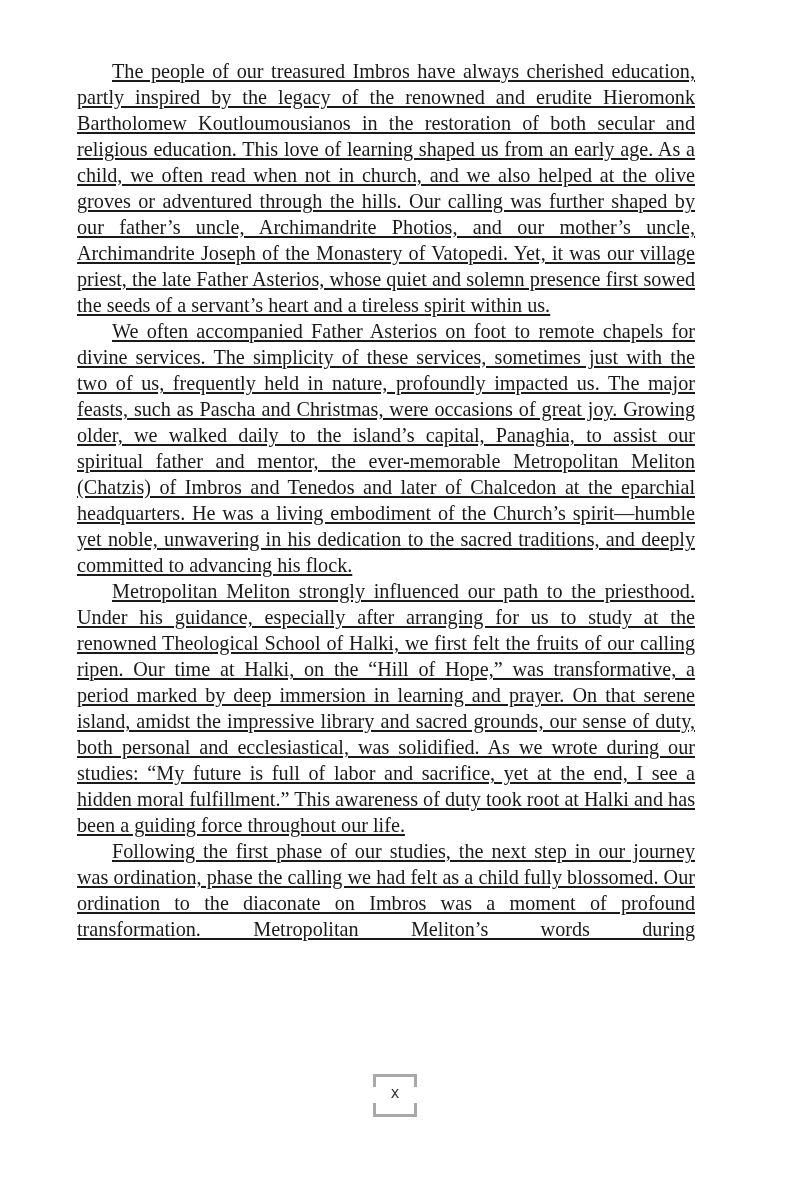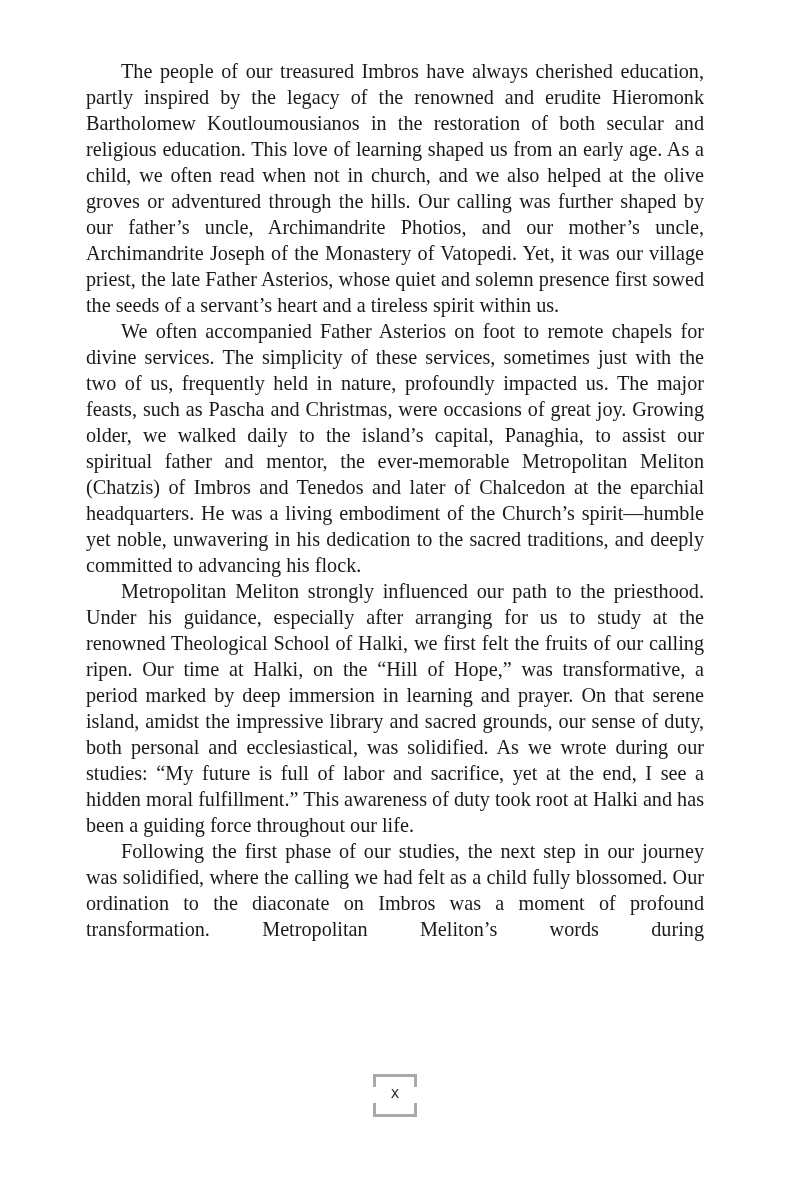--- a/index.html
+++ b/index.html
@@ -16,29 +16,30 @@
     .page {
       position: absolute;
       left: 0;
       top: 0;
       width: 800px;
       height: 1200px;
       background: #ffffff;
     }
     .text-block {
       position: absolute;
-      left: 86px;
+      left: 77px;
       top: 58px;
       width: 618px;
       font-family: "Liberation Serif", "DejaVu Serif", serif;
       font-size: 20.2px;
       line-height: 26px;
       color: #1a1a1a;
       text-align: justify;
       hyphens: none;
+      text-decoration: underline;
     }
     .text-block p {
       margin: 0;
       text-indent: 35px;
     }
     .page-number {
       position: absolute;
       left: 373px;
       top: 1074px;
       width: 44px;
@@ -71,21 +72,21 @@
     }
   </style>
 </head>
 <body>
 
 <div class="page">
   <div class="text-block">
     <p>The people of our treasured Imbros have always cherished education, partly inspired by the legacy of the renowned and erudite Hieromonk Bartholomew Koutloumousianos in the restoration of both secular and religious education. This love of learning shaped us from an early age. As a child, we often read when not in church, and we also helped at the olive groves or adventured through the hills. Our calling was further shaped by our father’s uncle, Archimandrite Photios, and our mother’s uncle, Archimandrite Joseph of the Monastery of Vatopedi. Yet, it was our village priest, the late Father Asterios, whose quiet and solemn presence first sowed the seeds of a servant’s heart and a tireless spirit within us.</p>
     <p>We often accompanied Father Asterios on foot to remote chapels for divine services. The simplicity of these services, sometimes just with the two of us, frequently held in nature, profoundly impacted us. The major feasts, such as Pascha and Christmas, were occasions of great joy. Growing older, we walked daily to the island’s capital, Panaghia, to assist our spiritual father and mentor, the ever-memorable Metropolitan Meliton (Chatzis) of Imbros and Tenedos and later of Chalcedon at the eparchial headquarters. He was a living embodiment of the Church’s spirit—humble yet noble, unwavering in his dedication to the sacred traditions, and deeply committed to advancing his flock.</p>
     <p>Metropolitan Meliton strongly influenced our path to the priesthood. Under his guidance, especially after arranging for us to study at the renowned Theological School of Halki, we first felt the fruits of our calling ripen. Our time at Halki, on the “Hill of Hope,” was transformative, a period marked by deep immersion in learning and prayer. On that serene island, amidst the impressive library and sacred grounds, our sense of duty, both personal and ecclesiastical, was solidified. As we wrote during our studies: “My future is full of labor and sacrifice, yet at the end, I see a hidden moral fulfillment.” This awareness of duty took root at Halki and has been a guiding force throughout our life.</p>
-    <p style="text-align-last: justify;">Following the first phase of our studies, the next step in our journey was solidified, where the calling we had felt as a child fully blossomed. Our ordination to the diaconate on Imbros was a moment of profound transformation. Metropolitan Meliton’s words during</p>
+    <p style="text-align-last: justify;">Following the first phase of our studies, the next step in our journey was ordination, phase the calling we had felt as a child fully blossomed. Our ordination to the diaconate on Imbros was a moment of profound transformation. Metropolitan Meliton’s words during</p>
   </div>
 
   <div class="page-number">
     <div class="frame"></div>
     <div class="gap left"></div>
     <div class="gap right"></div>
     <div class="num">x</div>
   </div>
 </div>
 

